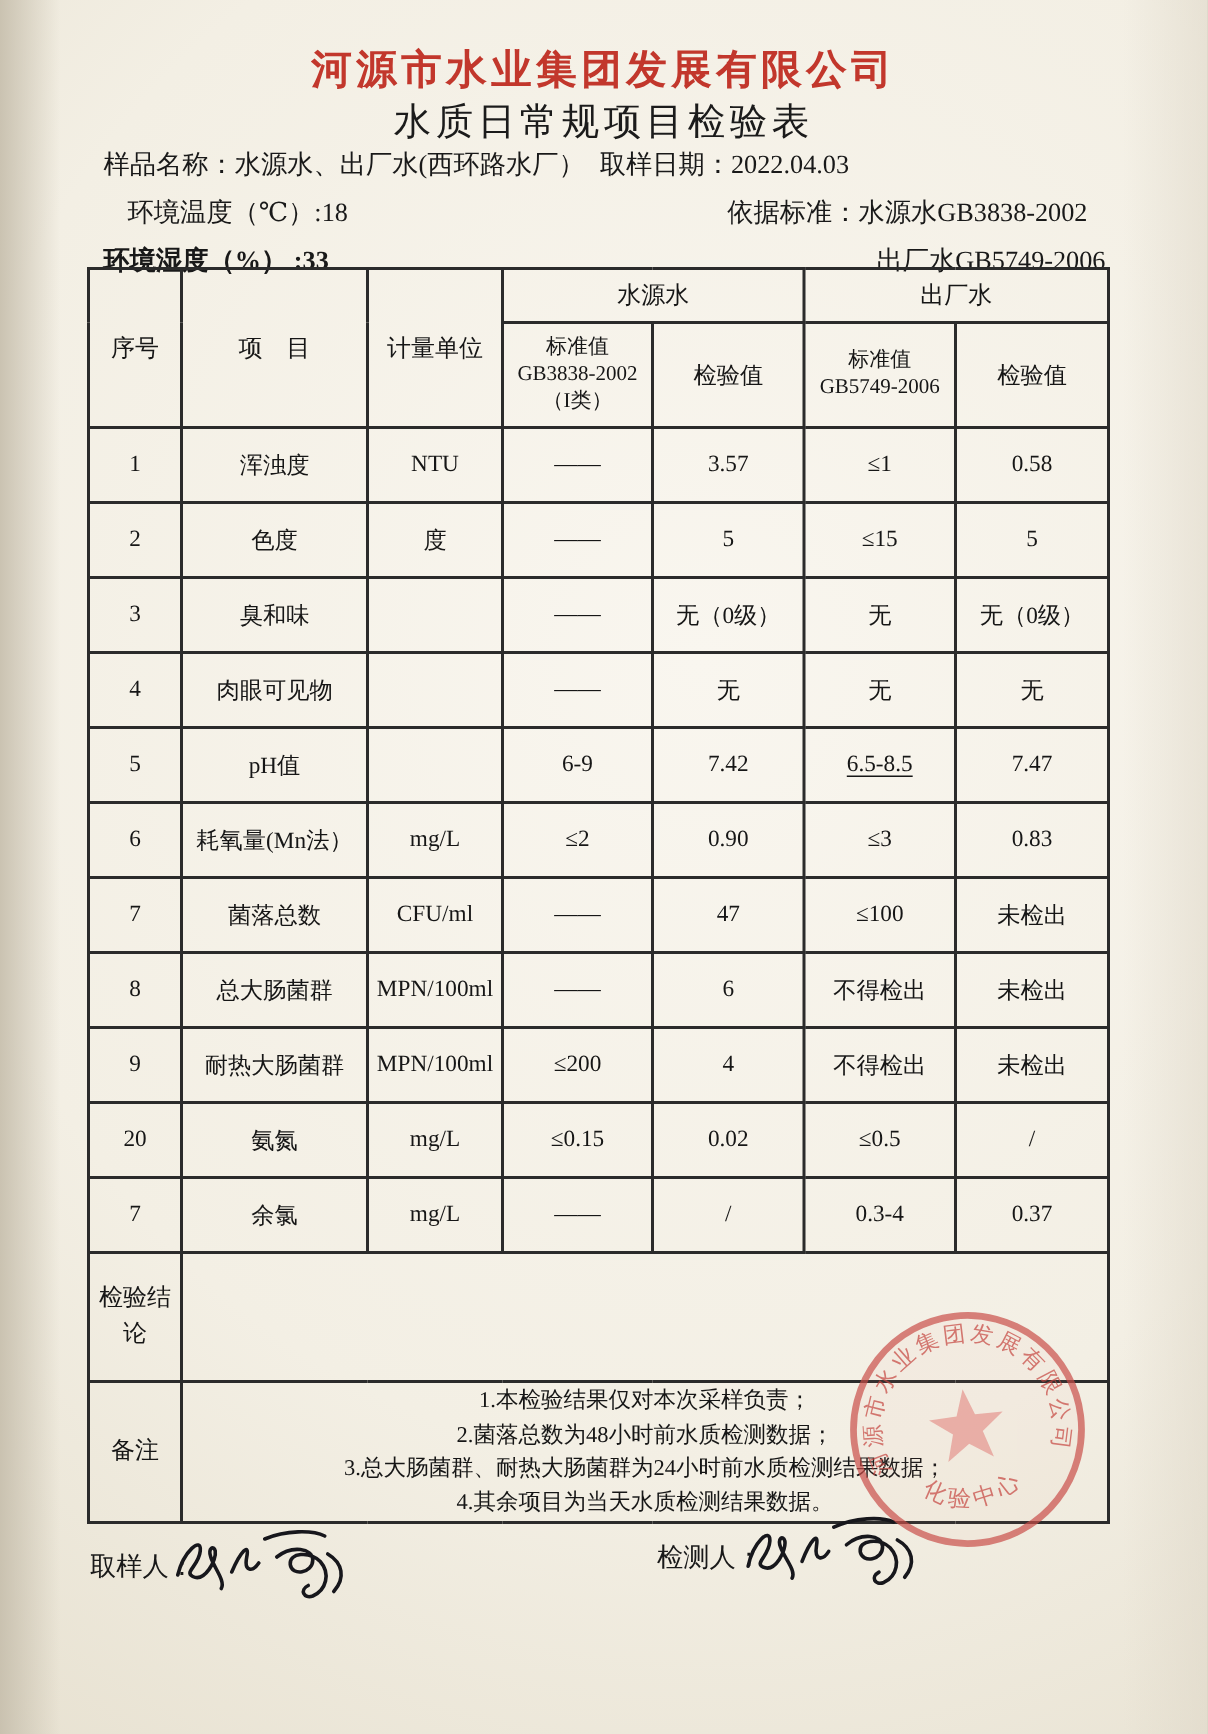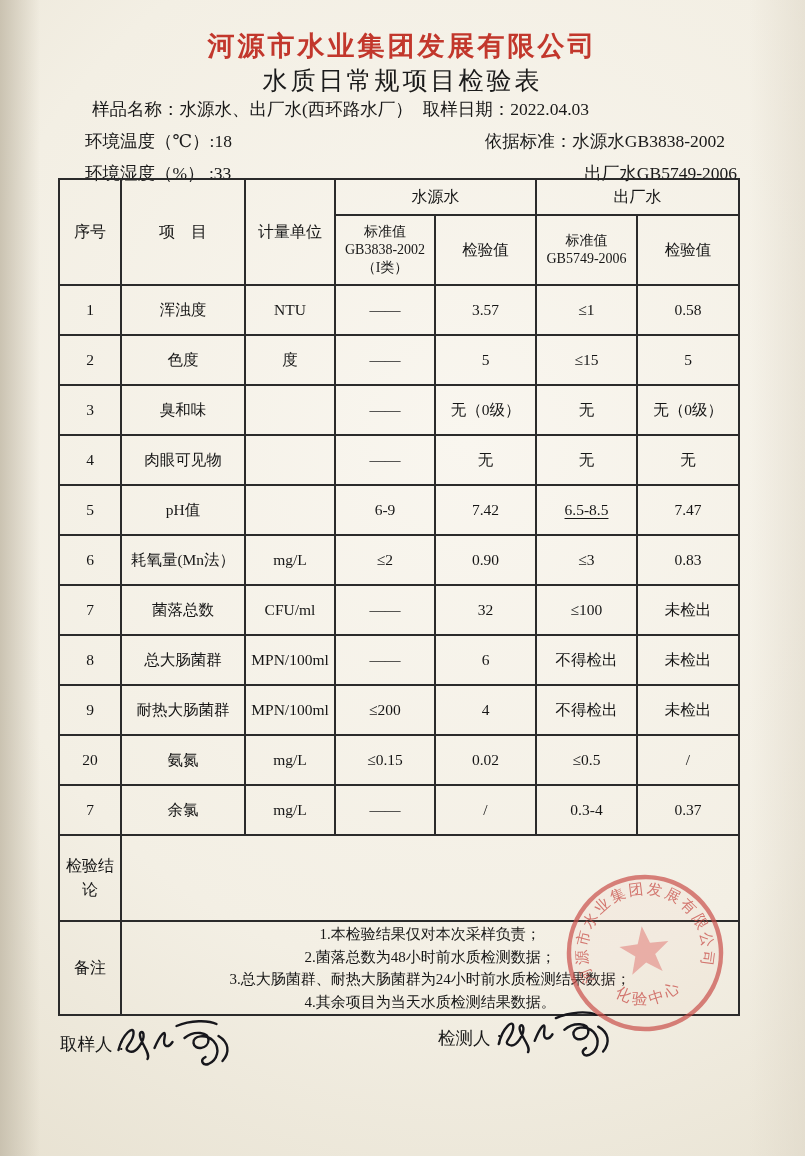--- a/index.html
+++ b/index.html
@@ -22,24 +22,24 @@
     font-family:"Liberation Sans","DejaVu Sans",sans-serif;
     font-weight:bold;font-size:27px;letter-spacing:3px;
     color:#c2372c;
   }
   .form-title{
     top:64px;left:0;width:100%;
     text-align:center;font-size:25px;letter-spacing:3px;color:#1b1b1b;
   }
   .meta{font-size:17.5px;color:#191919;white-space:nowrap;}
   .meta .gap{display:inline-block;width:10px;}
-  .m1{top:97px;left:92px;}
+  .m1{top:97px;left:69px;}
   .m2l{top:129px;left:85px;}
   .m2r{top:129px;right:80px;}
-  .m3l{top:161px;left:85px;}
+  .m3l{top:161px;left:69px;font-weight:bold;}
   .m3r{top:161px;right:68px;}
 
   table.report{
     position:absolute;left:58px;top:178px;
     width:680px;border-collapse:collapse;table-layout:fixed;
     font-size:15.5px;color:#161616;
   }
   table.report td{
     border:2px solid #2b2b2b;
     text-align:center;vertical-align:middle;
@@ -170,21 +170,21 @@
         <td>≤2</td>
         <td>0.90</td>
         <td>≤3</td>
         <td>0.83</td>
       </tr>
       <tr class="r">
         <td>7</td>
         <td class="item-cell">菌落总数</td>
         <td>CFU/ml</td>
         <td>——</td>
-        <td>32</td>
+        <td>47</td>
         <td>≤100</td>
         <td>未检出</td>
       </tr>
       <tr class="r">
         <td>8</td>
         <td class="item-cell">总大肠菌群</td>
         <td>MPN/100ml</td>
         <td>——</td>
         <td>6</td>
         <td>不得检出</td>

